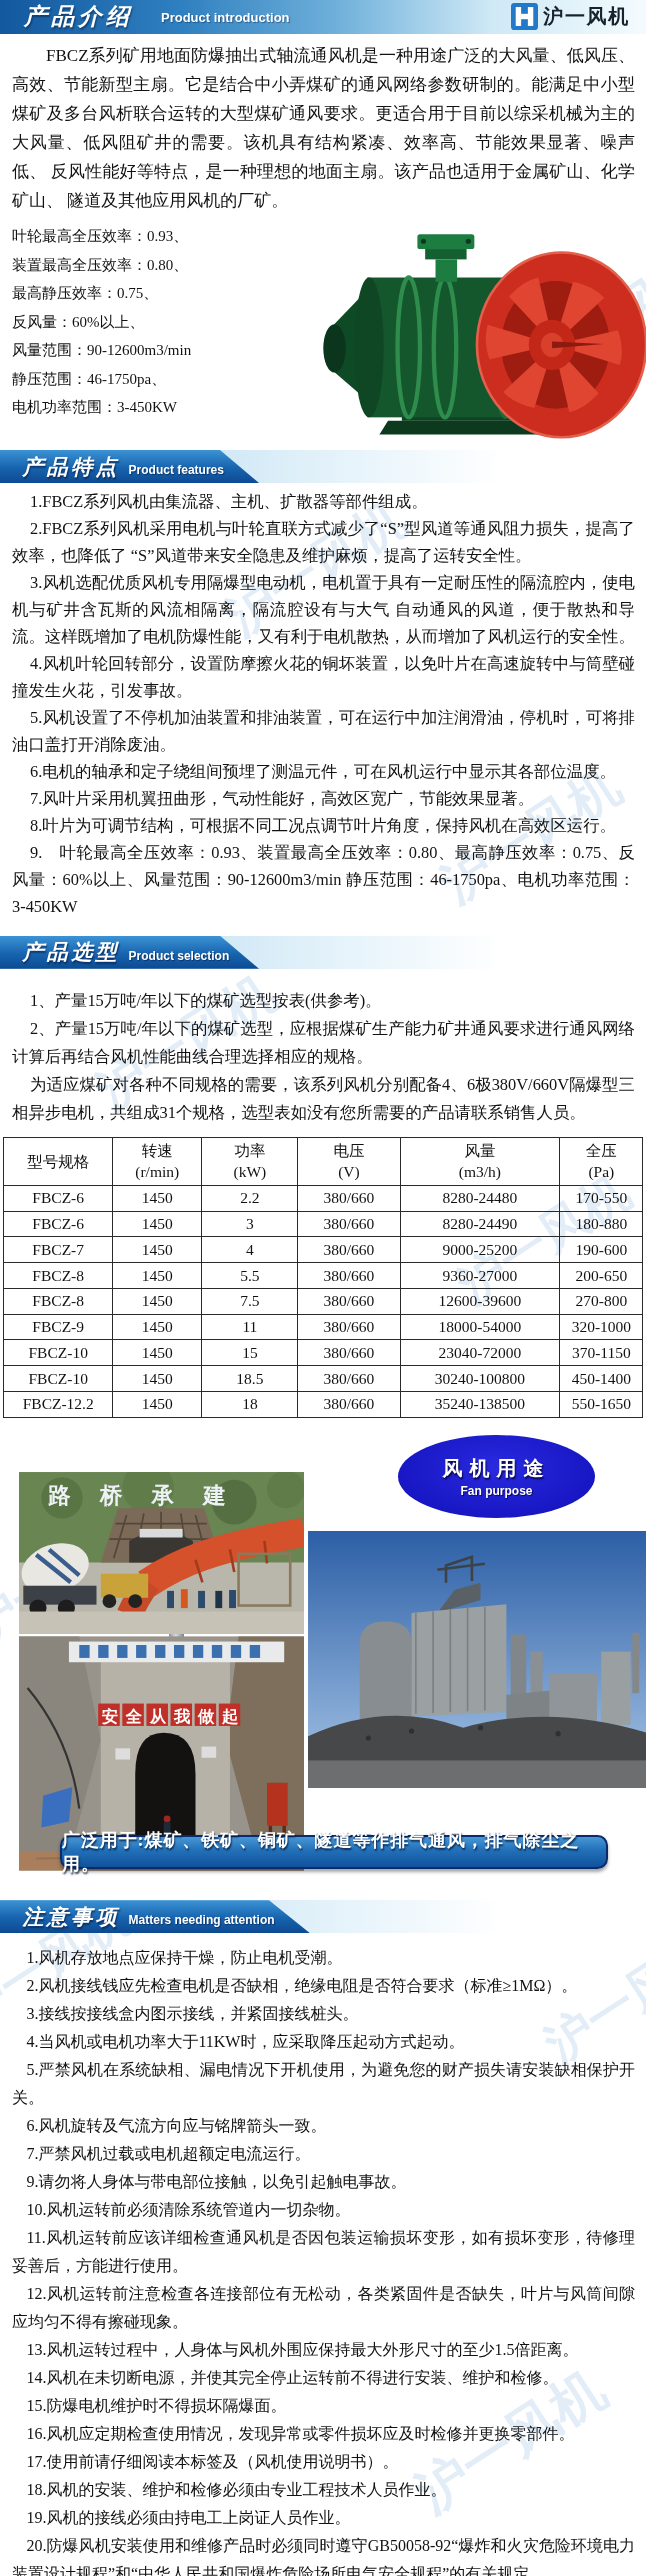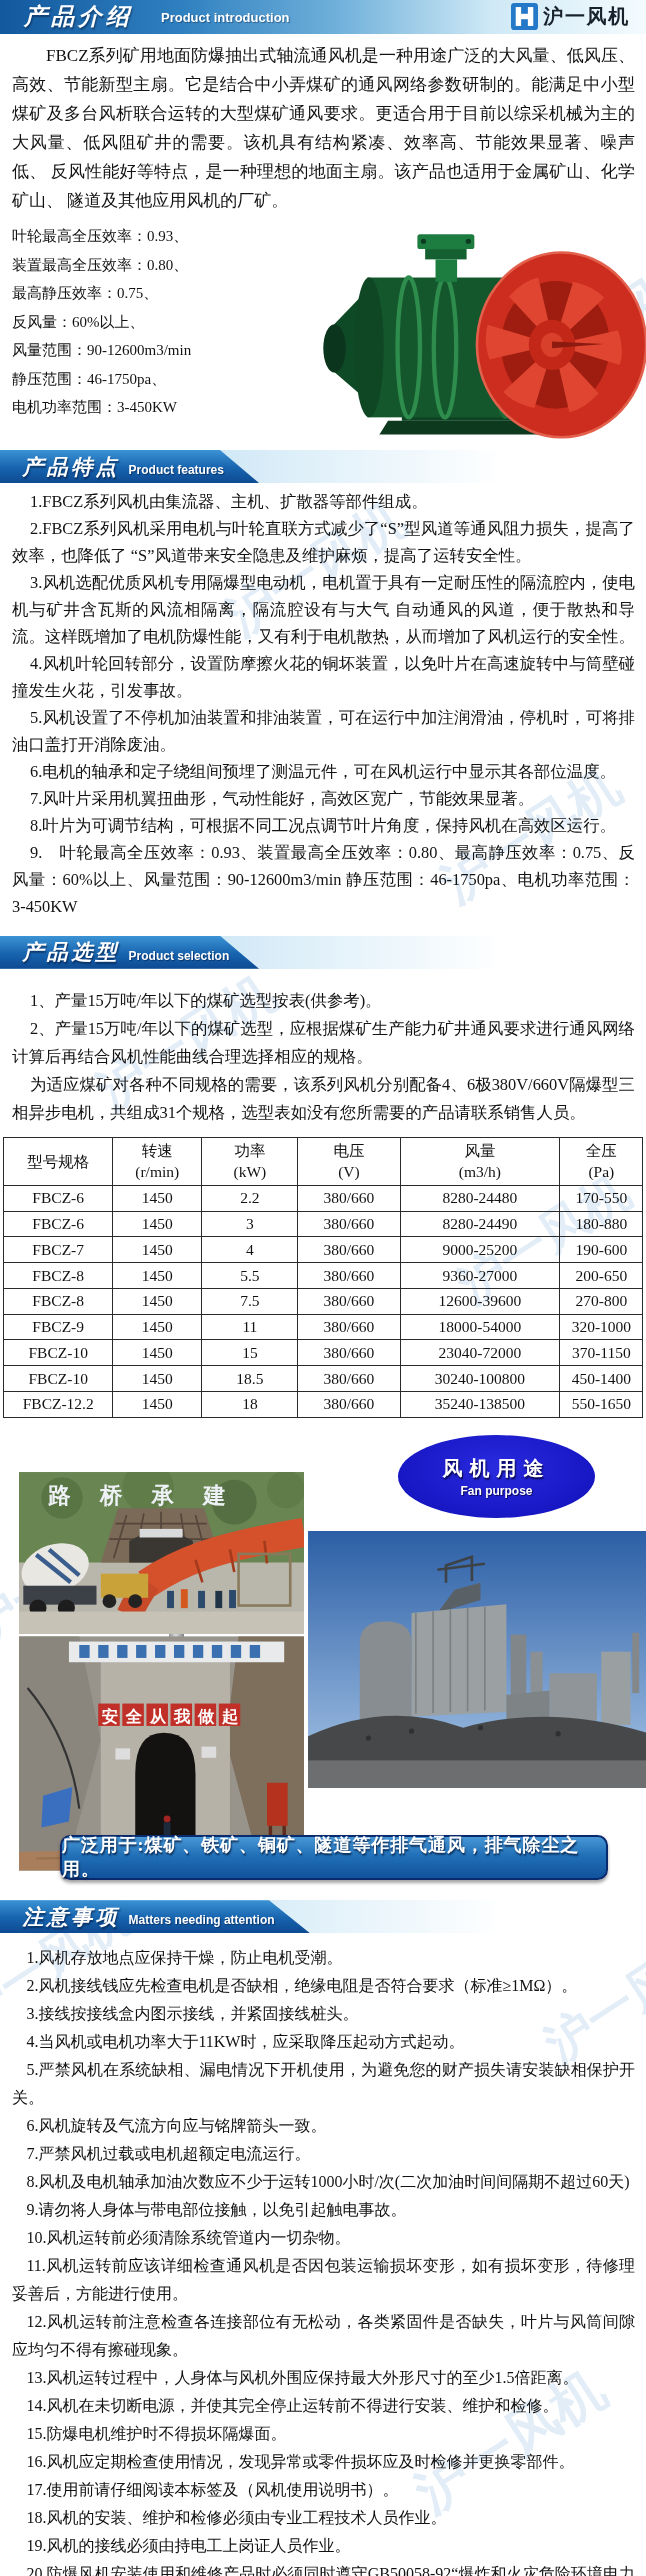--- a/index.html
+++ b/index.html
@@ -62,21 +62,21 @@
     background:radial-gradient(ellipse at 50% 40%,#2a2ae0 0%,#1717c4 70%,#1010a8 100%);
     display:flex;flex-direction:column;align-items:center;justify-content:center;color:#fff;}
   .purpose-ellipse .cn{font-size:20px;font-weight:bold;letter-spacing:7px;
     text-shadow:0.9px 1.7px 1.7px rgba(0,0,40,.8);}
   .purpose-ellipse .en{font-size:12px;font-weight:bold;margin-top:1.7px;
     font-family:"Liberation Sans","DejaVu Sans",sans-serif;text-shadow:0.9px 0.9px 0.9px rgba(0,0,40,.7);text-align:center;}
   .photo{position:absolute;display:block;}
   .pipe{position:absolute;left:169px;top:174px;width:14.7px;height:33px;
     background:linear-gradient(90deg,#8e9294 0%,#d8dcde 45%,#7e8284 100%);}
   .pipe::before{content:"";position:absolute;left:-4.3px;top:-7px;width:23px;height:7.8px;background:#9da1a3;}
-  .usage-banner{position:absolute;left:60px;top:403px;width:548px;height:45px;box-sizing:border-box;
+  .usage-banner{position:absolute;left:60px;top:403px;width:548px;height:34px;box-sizing:border-box;
     background:linear-gradient(180deg,#4897d6 0%,#2170b8 45%,#11529c 100%);
     border:2.6px solid #0a2a6e;border-radius:10.3px;display:flex;align-items:center;justify-content:center;
     box-shadow:0 2.6px 3.4px rgba(0,0,0,.35);}
   .usage-banner span{color:#fff;font-size:18px;font-weight:bold;letter-spacing:0.9px;
     text-shadow:0.9px 1.7px 1.7px rgba(5,25,60,.8);}
 
   
   .attention{margin:10.3px 12px 0 12px;position:relative;z-index:1;}
   .attention p{margin:0;font-size:16px;line-height:28px;text-indent:0.9em;text-align:justify;}
 </style>
@@ -411,21 +411,20 @@
     </div>
   </div>
   <div class="attention">
     <p>1.风机存放地点应保持干燥，防止电机受潮。</p>
     <p>2.风机接线钱应先检查电机是否缺相，绝缘电阻是否符合要求（标准≥1MΩ）。</p>
     <p>3.接线按接线盒内图示接线，并紧固接线桩头。</p>
     <p>4.当风机或电机功率大于11KW时，应采取降压起动方式起动。</p>
     <p>5.严禁风机在系统缺相、漏电情况下开机使用，为避免您的财产损失请安装缺相保护开关。</p>
     <p>6.风机旋转及气流方向应与铭牌箭头一致。</p>
     <p>7.严禁风机过载或电机超额定电流运行。</p>
-    <p>8.风机及电机轴承加油次数应不少于运转1000小时/次(二次加油时间间隔期不超过60天)</p>
     <p>9.请勿将人身体与带电部位接触，以免引起触电事故。</p>
     <p>10.风机运转前必须清除系统管道内一切杂物。</p>
     <p>11.风机运转前应该详细检查通风机是否因包装运输损坏变形，如有损坏变形，待修理妥善后，方能进行使用。</p>
     <p>12.风机运转前注意检查各连接部位有无松动，各类紧固件是否缺失，叶片与风筒间隙应均匀不得有擦碰现象。</p>
     <p>13.风机运转过程中，人身体与风机外围应保持最大外形尺寸的至少1.5倍距离。</p>
     <p>14.风机在未切断电源，并使其完全停止运转前不得进行安装、维护和检修。</p>
     <p>15.防爆电机维护时不得损坏隔爆面。</p>
     <p>16.风机应定期检查使用情况，发现异常或零件损坏应及时检修并更换零部件。</p>
     <p>17.使用前请仔细阅读本标签及（风机使用说明书）。</p>
     <p>18.风机的安装、维护和检修必须由专业工程技术人员作业。</p>

